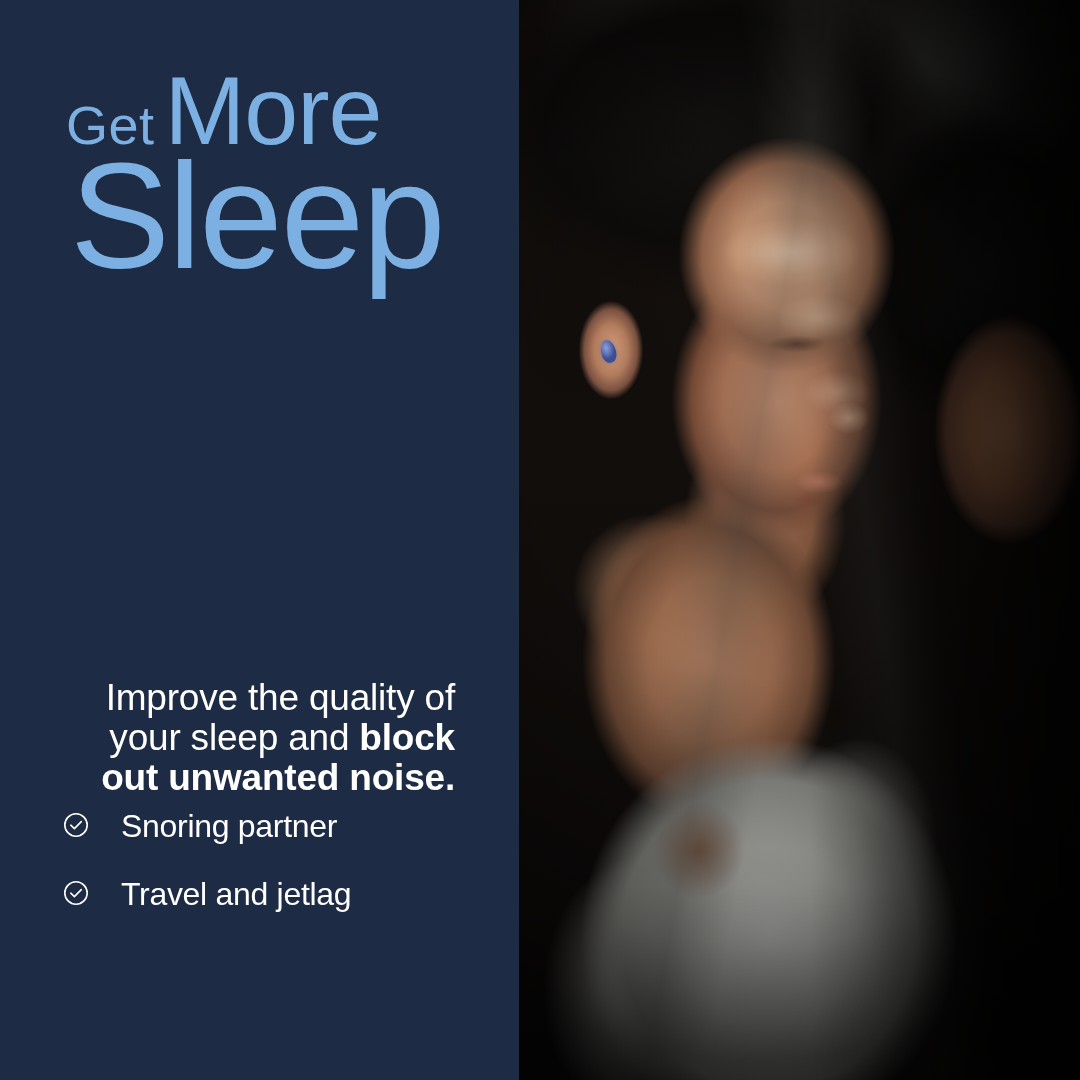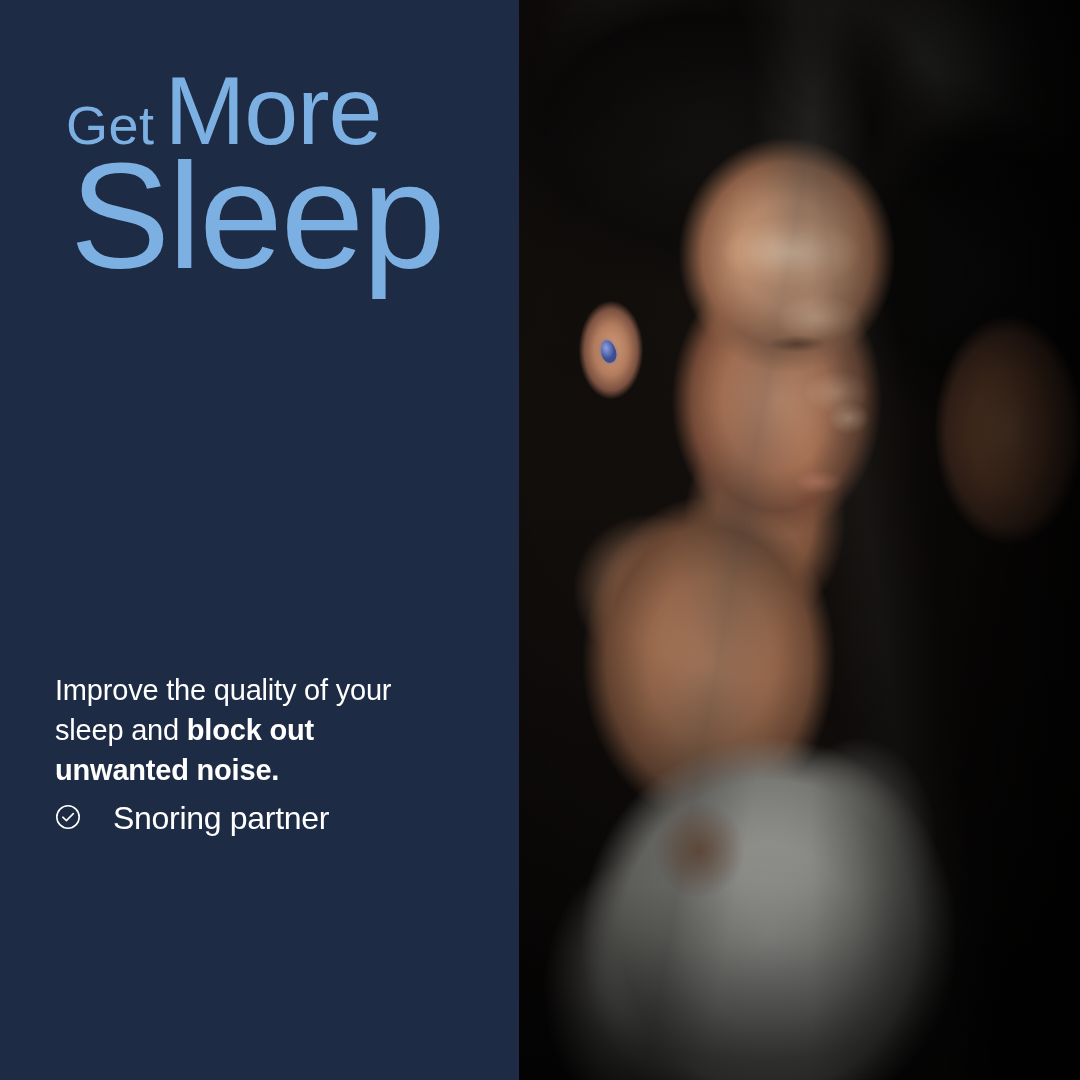--- a/index.html
+++ b/index.html
@@ -73,25 +73,26 @@
     white-space: nowrap;
     text-align: center;
   }
 
   
   .body-copy {
     position: absolute;
     left: 55px;
     top: 641px;
     width: 400px;
-    font-size: 29px;
+    font-size: 37px;
     line-height: 40px;
     color: #ffffff;
     font-weight: 400;
     letter-spacing: -0.2px;
+    text-align: right;
   }
   .body-copy .em {
     font-weight: 700;
   }
 
   
   .bullets {
     position: absolute;
     left: 55px;
     top: 798px;
@@ -280,30 +281,39 @@
 
     <div class="headline">
       <div class="headline-line1">
         <span class="word-get">Get</span><span class="word-more">More</span>
       </div>
       <div class="headline-line2">Sleep</div>
     </div>
 
     <p class="body-copy"><span>Improve the quality of your sleep and </span><span class="em">block out unwanted noise.</span></p>
 
-    <ul class="bullets" style="list-style:none;margin:0;padding:0;">
+    <ul class="bullets" style="list-style:none;margin:8px;padding:0;">
 
       <li class="bullet-row row-1">
         <span class="check-icon">
           <svg viewBox="0 0 26 26" fill="none" xmlns="http://www.w3.org/2000/svg">
             <circle cx="13" cy="13" r="11.2" stroke="#ffffff" stroke-width="1.6"></circle>
             <path d="M7.8 13.2 L11.4 16.6 L18.3 9.6" stroke="#ffffff" stroke-width="1.6" stroke-linecap="round" stroke-linejoin="round"></path>
           </svg>
         </span>
         <span class="bullet-label">Snoring partner</span>
       </li>
 
 
+      <li class="bullet-row row-3">
+        <span class="check-icon">
+          <svg viewBox="0 0 26 26" fill="none" xmlns="http://www.w3.org/2000/svg">
+            <circle cx="13" cy="13" r="11.2" stroke="#ffffff" stroke-width="1.6"></circle>
+            <path d="M7.8 13.2 L11.4 16.6 L18.3 9.6" stroke="#ffffff" stroke-width="1.6" stroke-linecap="round" stroke-linejoin="round"></path>
+          </svg>
+        </span>
+        <span class="bullet-label">Travel and jetlag</span>
+      </li>
 
     </ul>
   </div>
 
 </div>
 
 </body></html>

